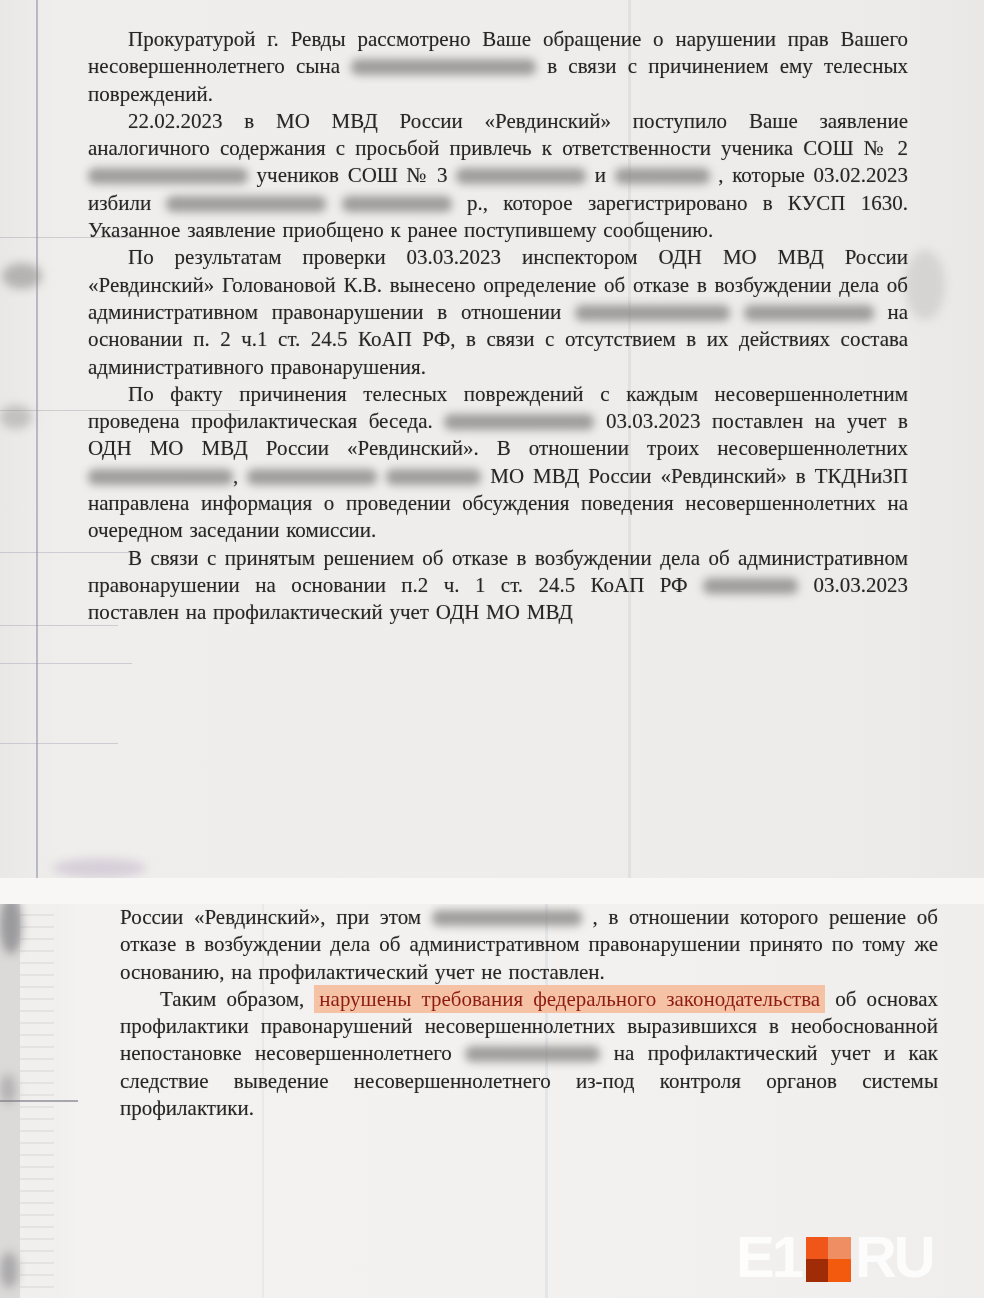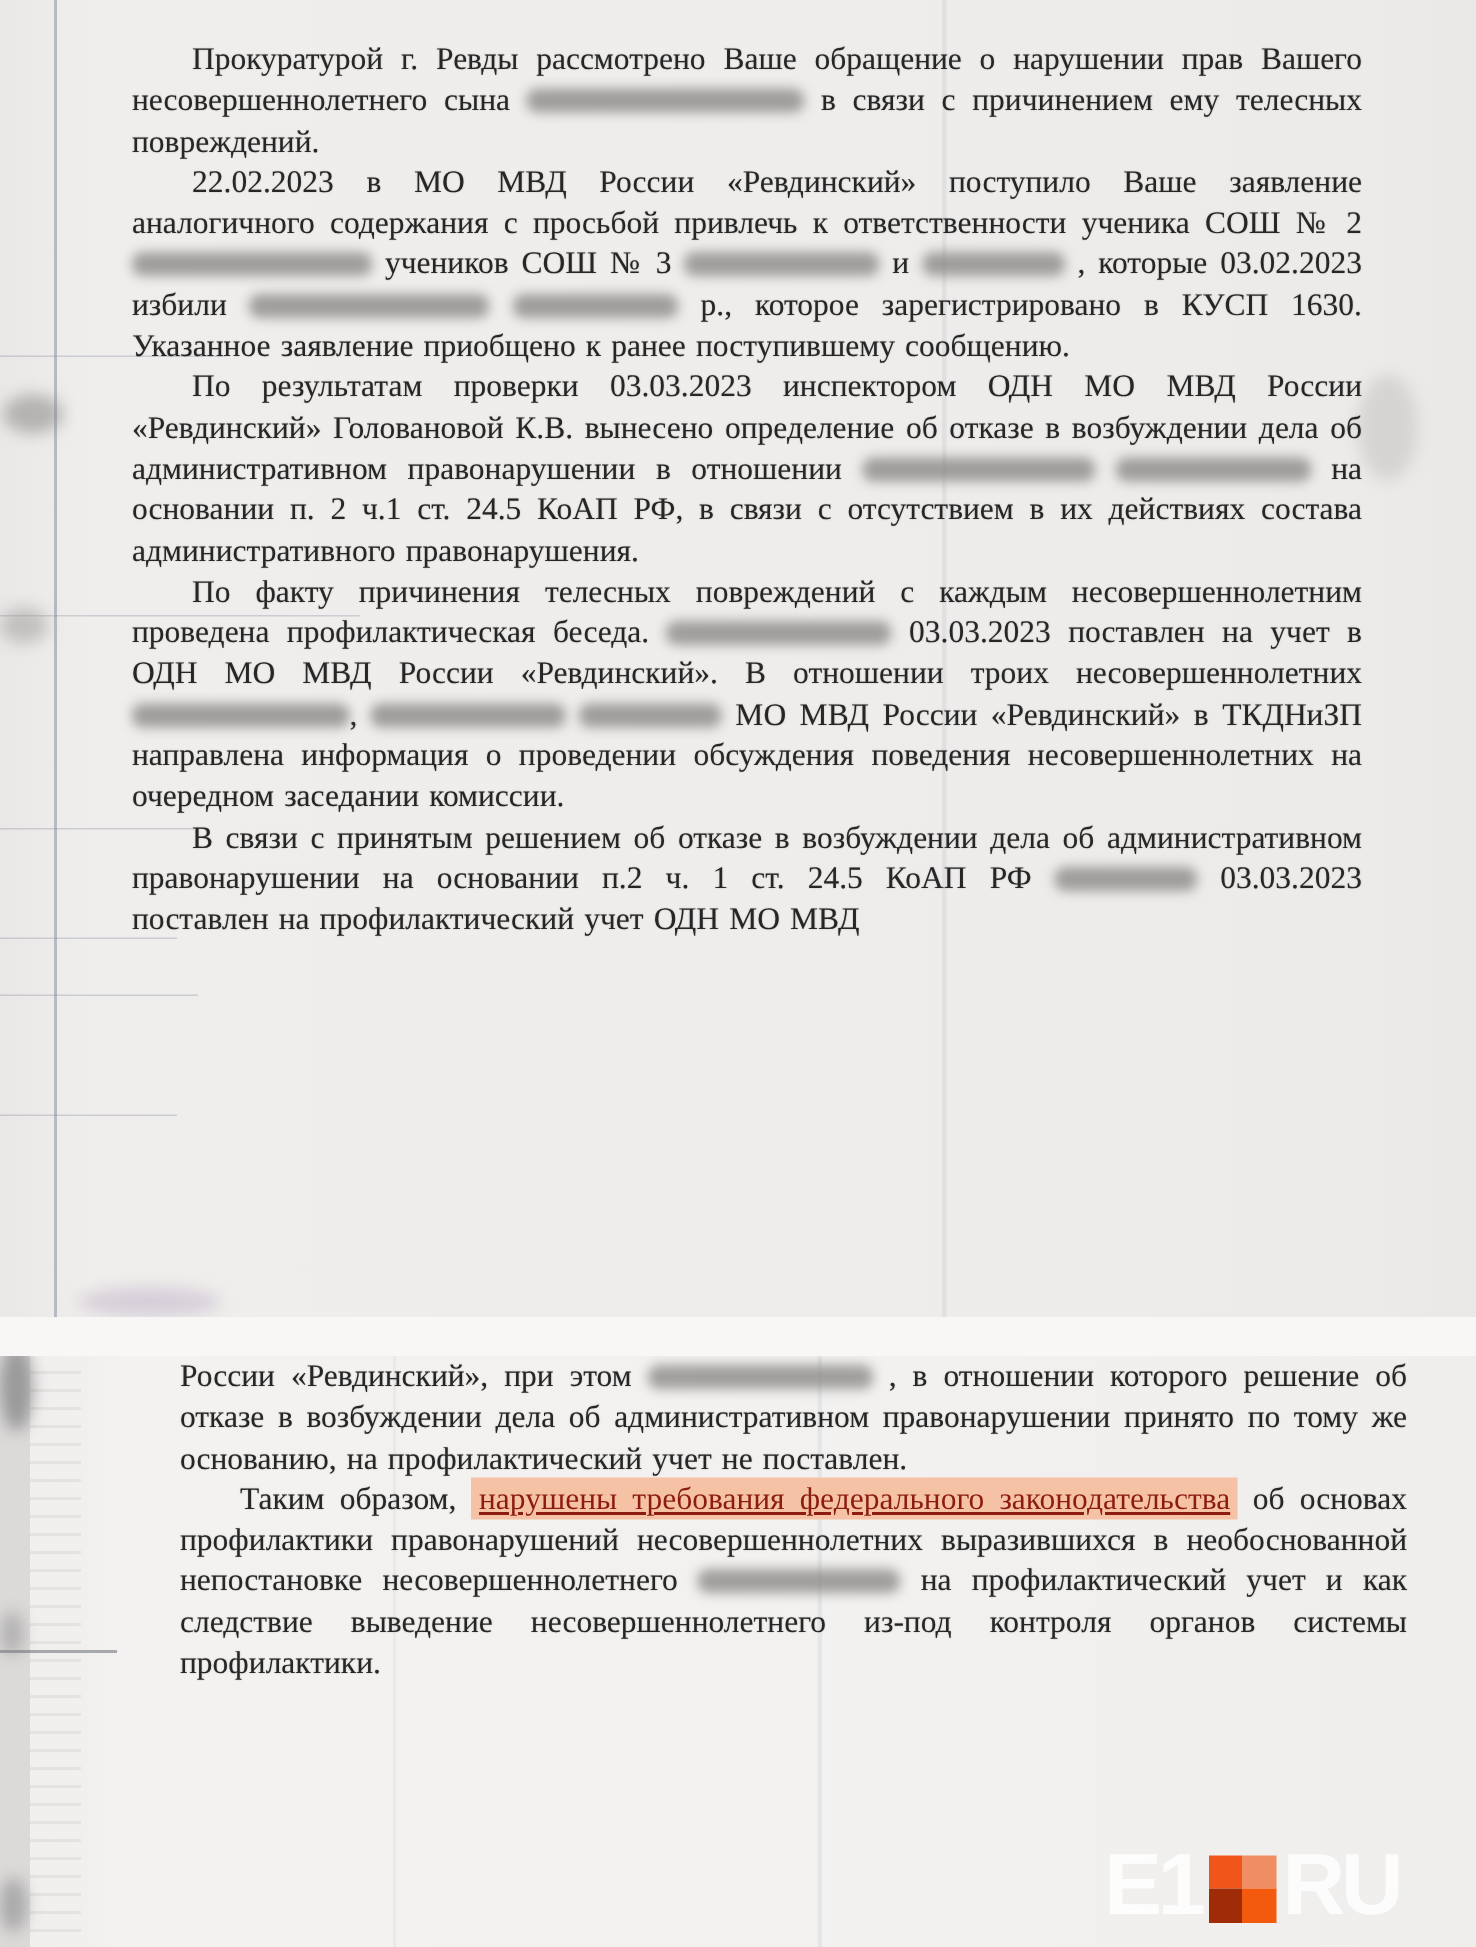--- a/index.html
+++ b/index.html
@@ -57,21 +57,21 @@
   .para{margin:0;text-indent:40px;}
   .para.no-indent{text-indent:0;}
   .redact{
     display:inline-block;height:16px;border-radius:7px;
     background:rgba(132,131,129,0.75);filter:blur(4px);
     vertical-align:-2px;
   }
   mark.hl{
     background:#f6c2a5;color:#8c1c12;text-shadow:none;
     padding:2px 5px;
-    -webkit-box-decoration-break:clone;box-decoration-break:clone;text-decoration:underline;
+    -webkit-box-decoration-break:clone;box-decoration-break:clone;
   }
   .hl-block mark.hl{padding:3px 7px;}
   
   .watermark{
     position:absolute;left:736px;top:1228px;z-index:9;
     display:flex;align-items:center;
     font-family:"Liberation Sans","DejaVu Sans",sans-serif;
     font-weight:bold;font-size:58px;line-height:1;
     letter-spacing:-3px;color:rgba(255,255,255,0.82);
     pointer-events:none;

